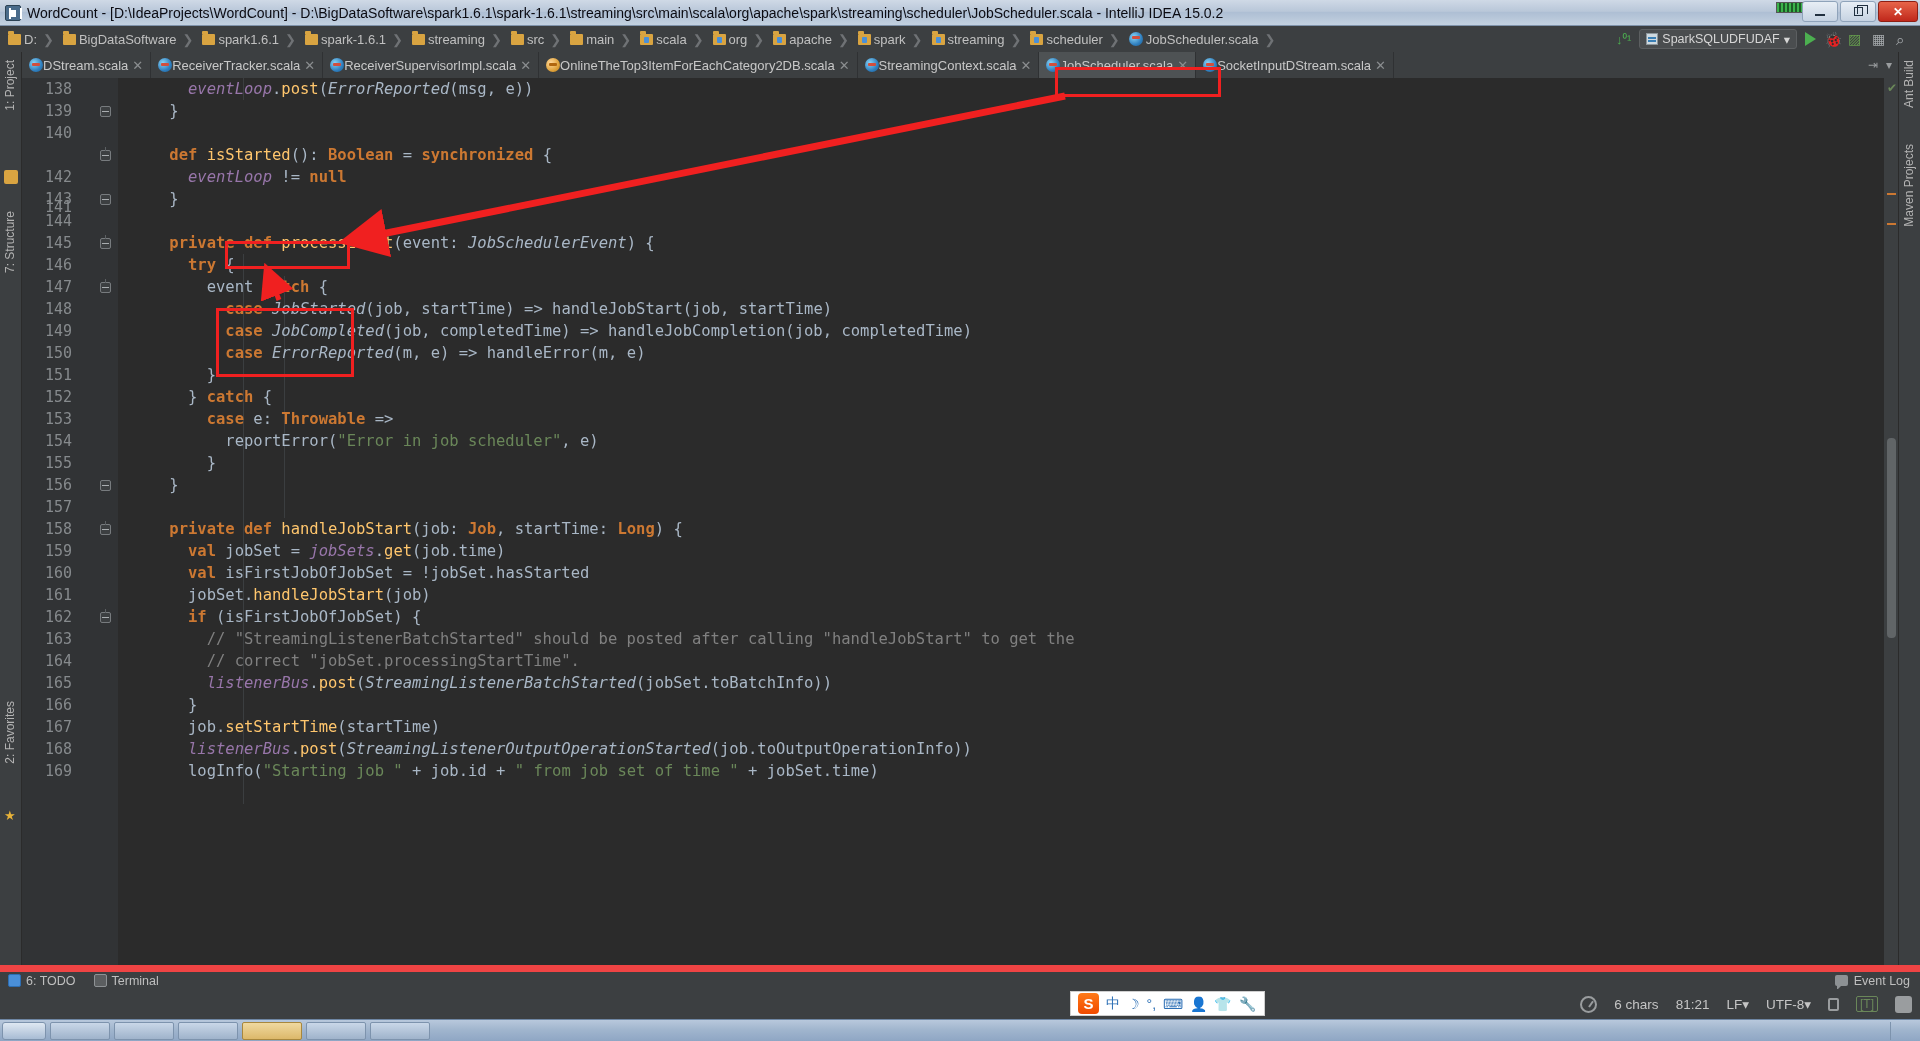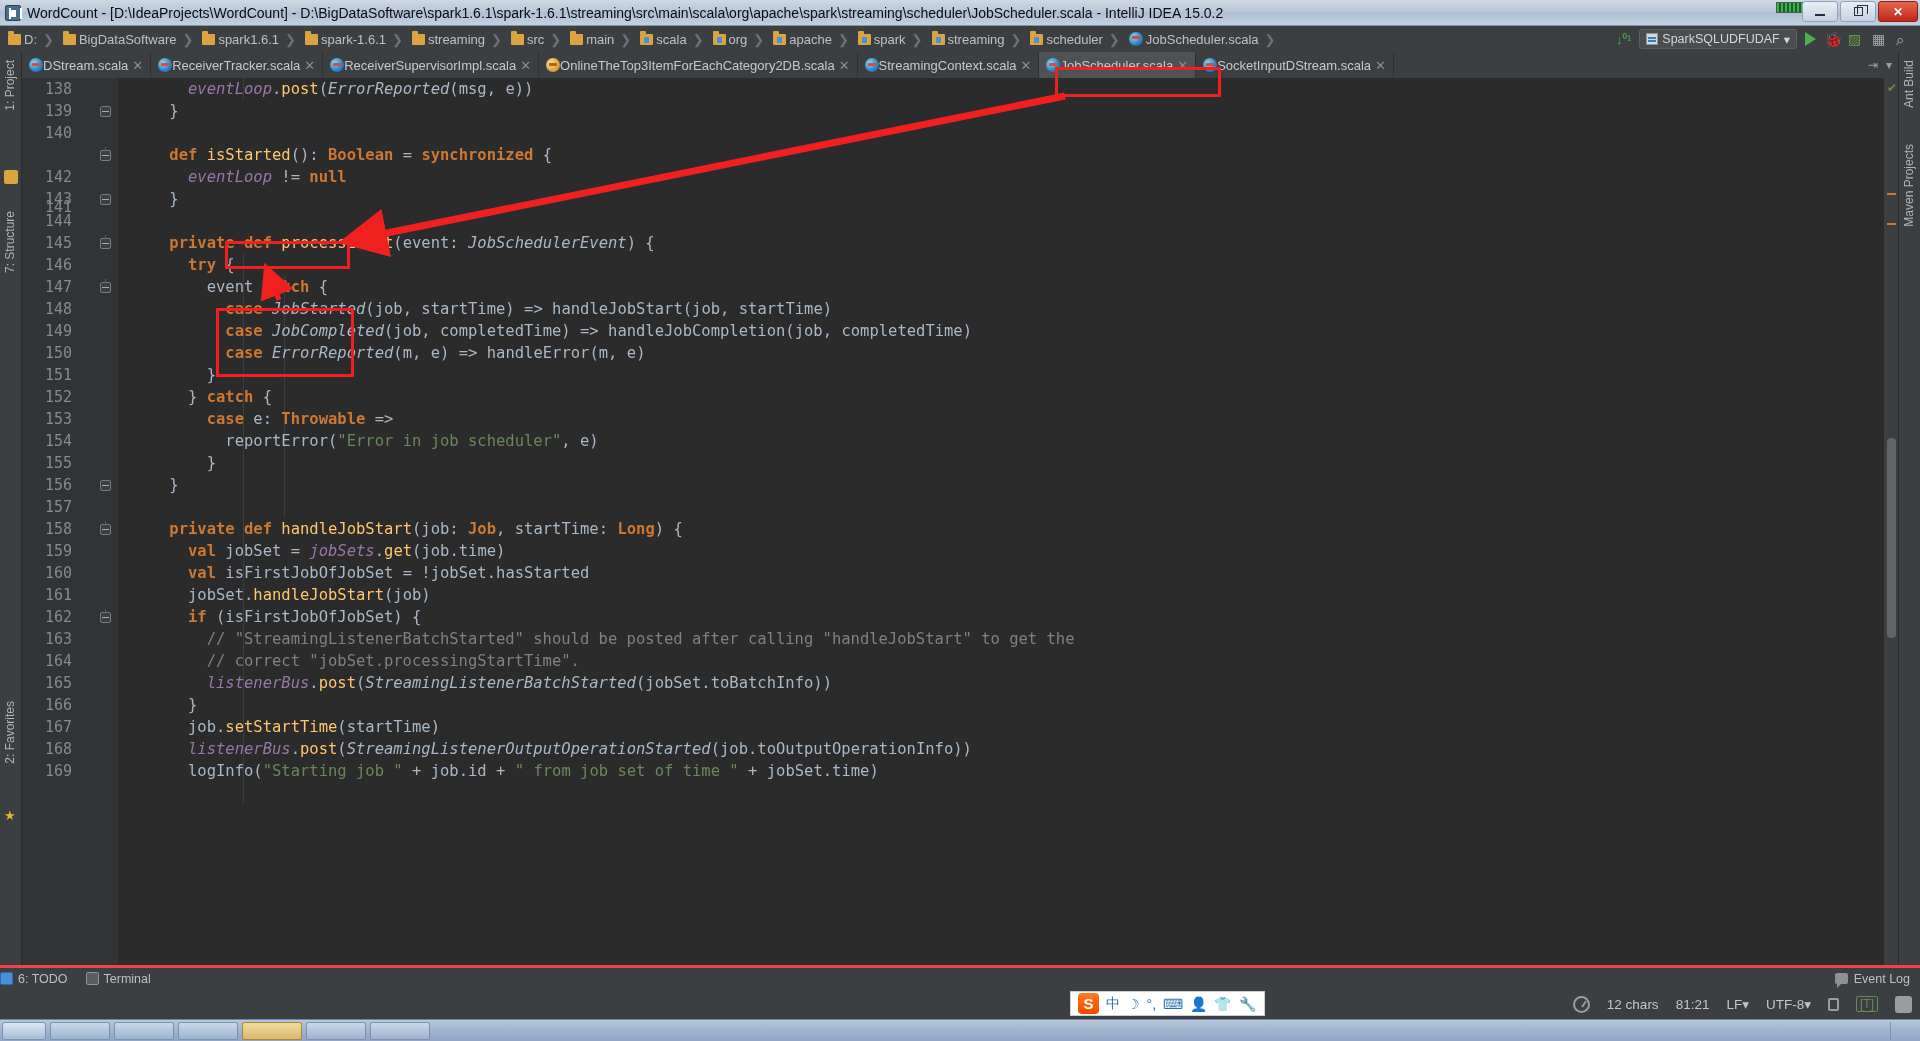--- a/index.html
+++ b/index.html
@@ -168,21 +168,21 @@
   .err-stripe{position:absolute;right:2px;width:9px;height:2px;background:#cc7832;}
   .check-ok{position:absolute;right:1px;top:3px;color:#6a8759;font-size:12px;}
 
   
   .anno { position:absolute; border:3px solid #f02020; pointer-events:none; }
   svg.arrows { position:absolute; left:0; top:0; width:1920px; height:1041px; pointer-events:none; }
 
   
   .bottombar {
     height:24px; background:#3c3f41; display:flex; align-items:center; flex:0 0 24px;
-    gap:18px; font-size:12.5px; color:#bfbfbf; border-top:3px solid #ef4444;
+    padding-left:8px; gap:18px; font-size:12.5px; color:#bfbfbf; border-top:7px solid #ef4444;
   }
   .bb-item{display:flex;align-items:center;gap:5px;}
   .bb-ico{width:13px;height:13px;border:1px solid #8e9295;border-radius:2px;background:#5b5e60;}
   .bb-ico.todo{background:#4a8fd8;border-color:#2d6eb3;}
   .bb-right{margin-left:auto;display:flex;align-items:center;gap:6px;padding-right:10px;color:#bfbfbf;}
   .eventlog-ico{width:13px;height:11px;background:#8d9194;border-radius:2px;position:relative;}
   .eventlog-ico:after{content:"";position:absolute;left:2px;bottom:-4px;border-left:4px solid #8d9194;border-bottom:4px solid transparent;}
 
   
   .statusbar {
@@ -494,21 +494,21 @@
       <span class="ime-g">中</span>
       <span class="ime-g">☽</span>
       <span class="ime-g">°,</span>
       <span class="ime-g">⌨</span>
       <span class="ime-g">👤</span>
       <span class="ime-g">👕</span>
       <span class="ime-g">🔧</span>
     </div>
     <div class="status-right">
       <span class="gauge"></span>
-      <span>12 chars</span>
+      <span>6 chars</span>
       <span>81:21</span>
       <span><span>LF</span><span>▾</span></span>
       <span><span>UTF-8</span><span>▾</span></span>
       <span class="lockico"></span>
       <span class="tbox">[T]</span>
       <span class="manico"></span>
     </div>
   </div>
 
   <div class="taskbar">

